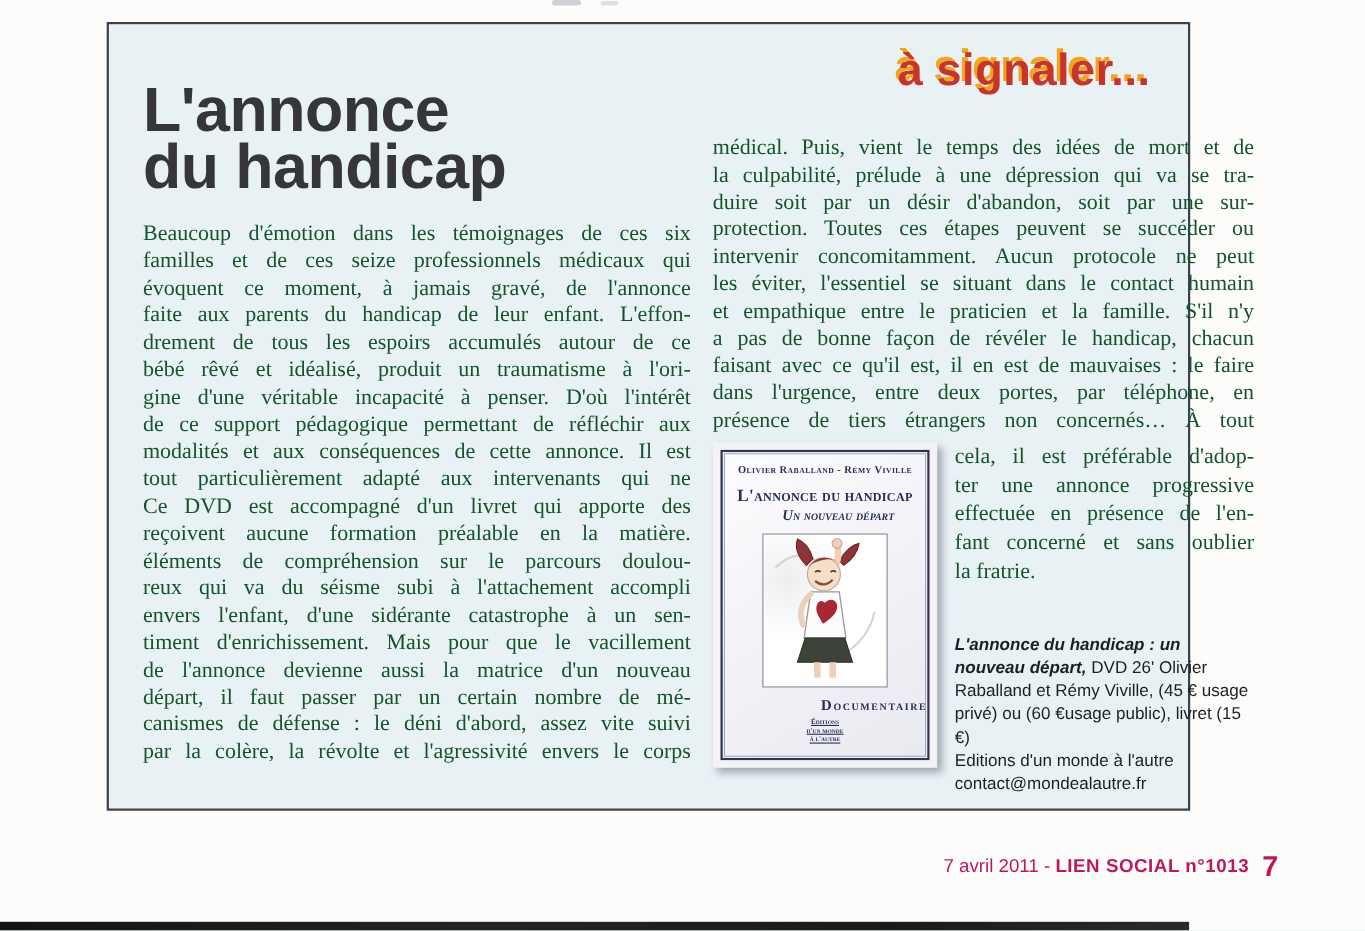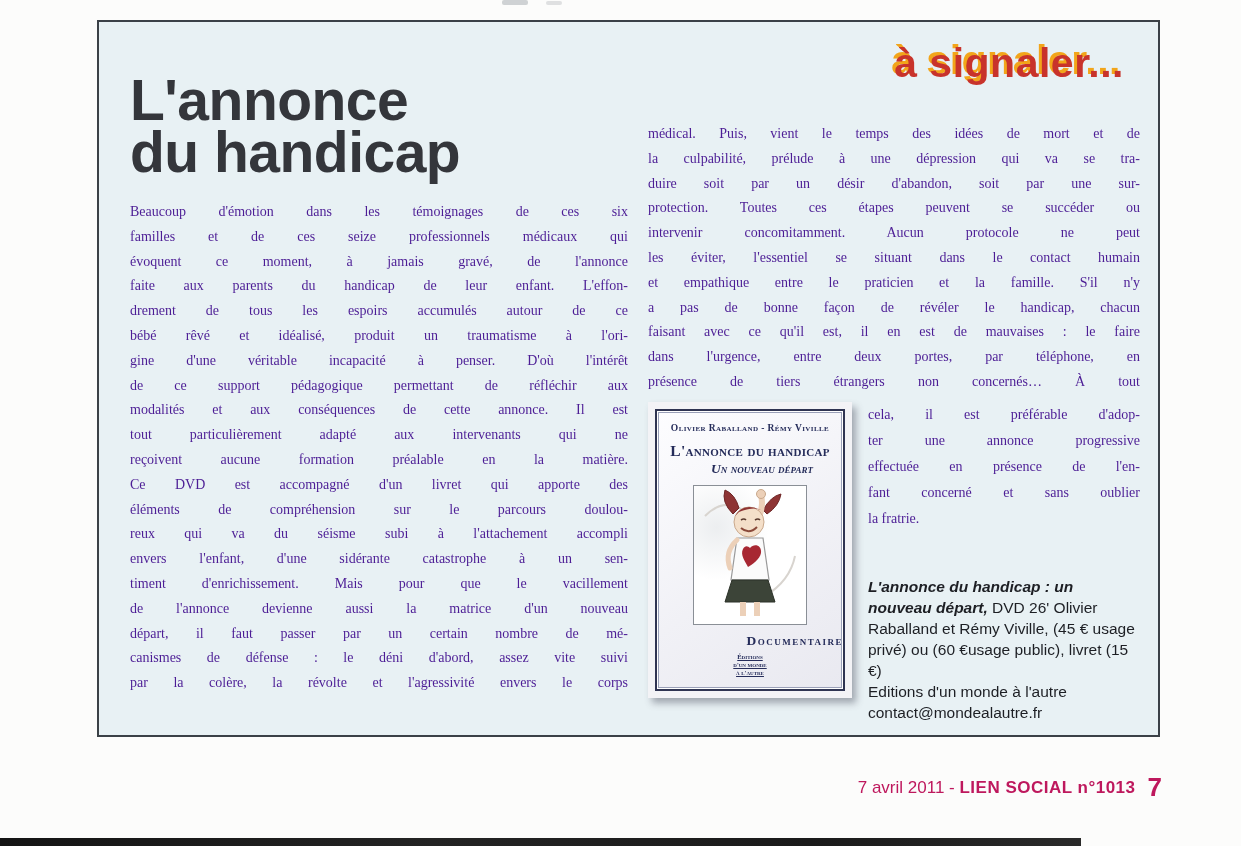--- a/index.html
+++ b/index.html
@@ -6,36 +6,36 @@
   body{
     width:1241px;height:846px;position:relative;overflow:hidden;
     background:#fcfcfb;
     font-family:"Liberation Sans",sans-serif;
   }
   .artifact{position:absolute;background:#9aa0a4;opacity:.45;border-radius:2px;}
   .a1{left:502px;top:0;width:26px;height:5px;}
   .a2{left:546px;top:1px;width:16px;height:4px;opacity:.3;}
 
   .panel{
-    position:absolute;left:97px;top:20px;width:1063px;height:717px;
+    position:absolute;left:97px;top:20px;width:985px;height:717px;
     background:#e8f1f4;border:2px solid #3b4147;box-sizing:border-box;
   }
   .tag{
     position:absolute;top:18px;right:34px;
     font-size:41px;font-weight:bold;letter-spacing:.5px;
     color:#c8332b;text-shadow:-3px -3px 0 #f2a51a;
   }
   .title{
     position:absolute;left:31px;top:52px;margin:0;
     font-size:57px;line-height:52px;font-weight:bold;
     color:#34363b;letter-spacing:-.5px;
   }
   .bodytext .tline{
     font-family:"Liberation Serif","DejaVu Serif",serif;
-    font-size:14px;line-height:24.8px;color:#4c1d95;
+    font-size:20px;line-height:24.8px;color:#14532d;
     text-align:justify;text-align-last:justify;
   }
   .col-left{position:absolute;left:31px;top:178px;width:498px;}
   .col-right{position:absolute;left:549px;top:100px;width:492px;}
   .row{display:flex;margin-top:7px;}
   .rightstack{margin-left:16px;width:274px;}
   .beside .tline{line-height:26px;}
   .beside .tline:last-child{text-align-last:left;}
 
   
@@ -102,22 +102,22 @@
         <div class="tline">Beaucoup d'émotion dans les témoignages de ces six</div>
         <div class="tline">familles et de ces seize professionnels médicaux qui</div>
         <div class="tline">évoquent ce moment, à jamais gravé, de l'annonce</div>
         <div class="tline">faite aux parents du handicap de leur enfant. L'effon-</div>
         <div class="tline">drement de tous les espoirs accumulés autour de ce</div>
         <div class="tline">bébé rêvé et idéalisé, produit un traumatisme à l'ori-</div>
         <div class="tline">gine d'une véritable incapacité à penser. D'où l'intérêt</div>
         <div class="tline">de ce support pédagogique permettant de réfléchir aux</div>
         <div class="tline">modalités et aux conséquences de cette annonce. Il est</div>
         <div class="tline">tout particulièrement adapté aux intervenants qui ne</div>
+        <div class="tline">Ce DVD est accompagné d'un livret qui apporte des</div>
         <div class="tline">reçoivent aucune formation préalable en la matière.</div>
-        <div class="tline">Ce DVD est accompagné d'un livret qui apporte des</div>
         <div class="tline">éléments de compréhension sur le parcours doulou-</div>
         <div class="tline">reux qui va du séisme subi à l'attachement accompli</div>
         <div class="tline">envers l'enfant, d'une sidérante catastrophe à un sen-</div>
         <div class="tline">timent d'enrichissement. Mais pour que le vacillement</div>
         <div class="tline">de l'annonce devienne aussi la matrice d'un nouveau</div>
         <div class="tline">départ, il faut passer par un certain nombre de mé-</div>
         <div class="tline">canismes de défense : le déni d'abord, assez vite suivi</div>
         <div class="tline">par la colère, la révolte et l'agressivité envers le corps</div>
       </div>
 

